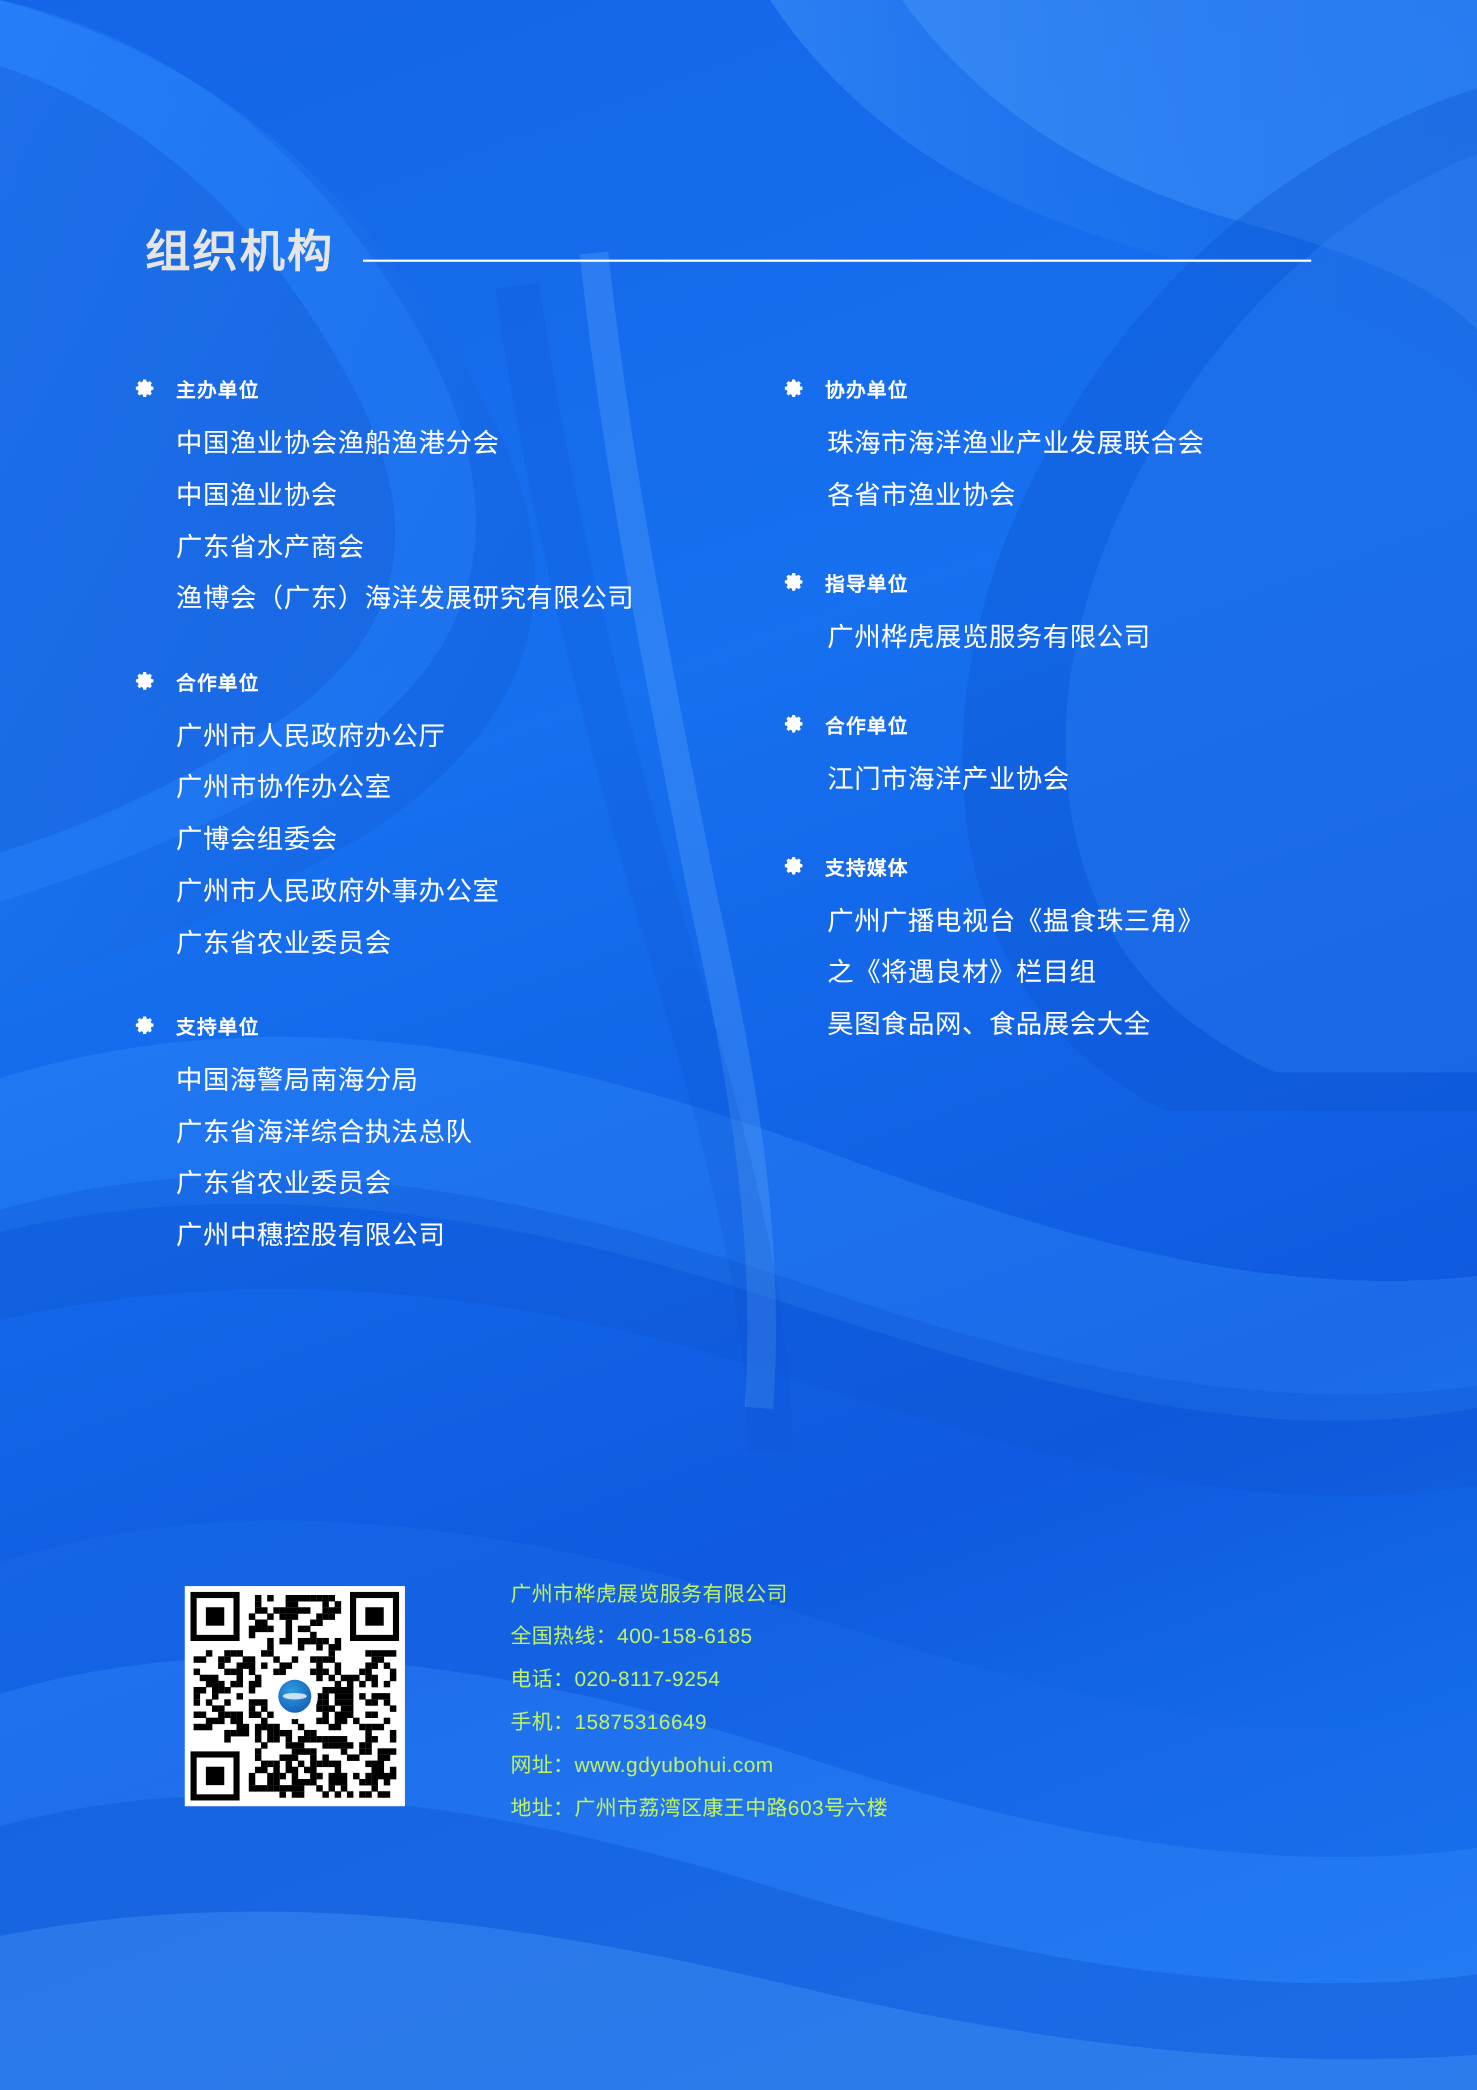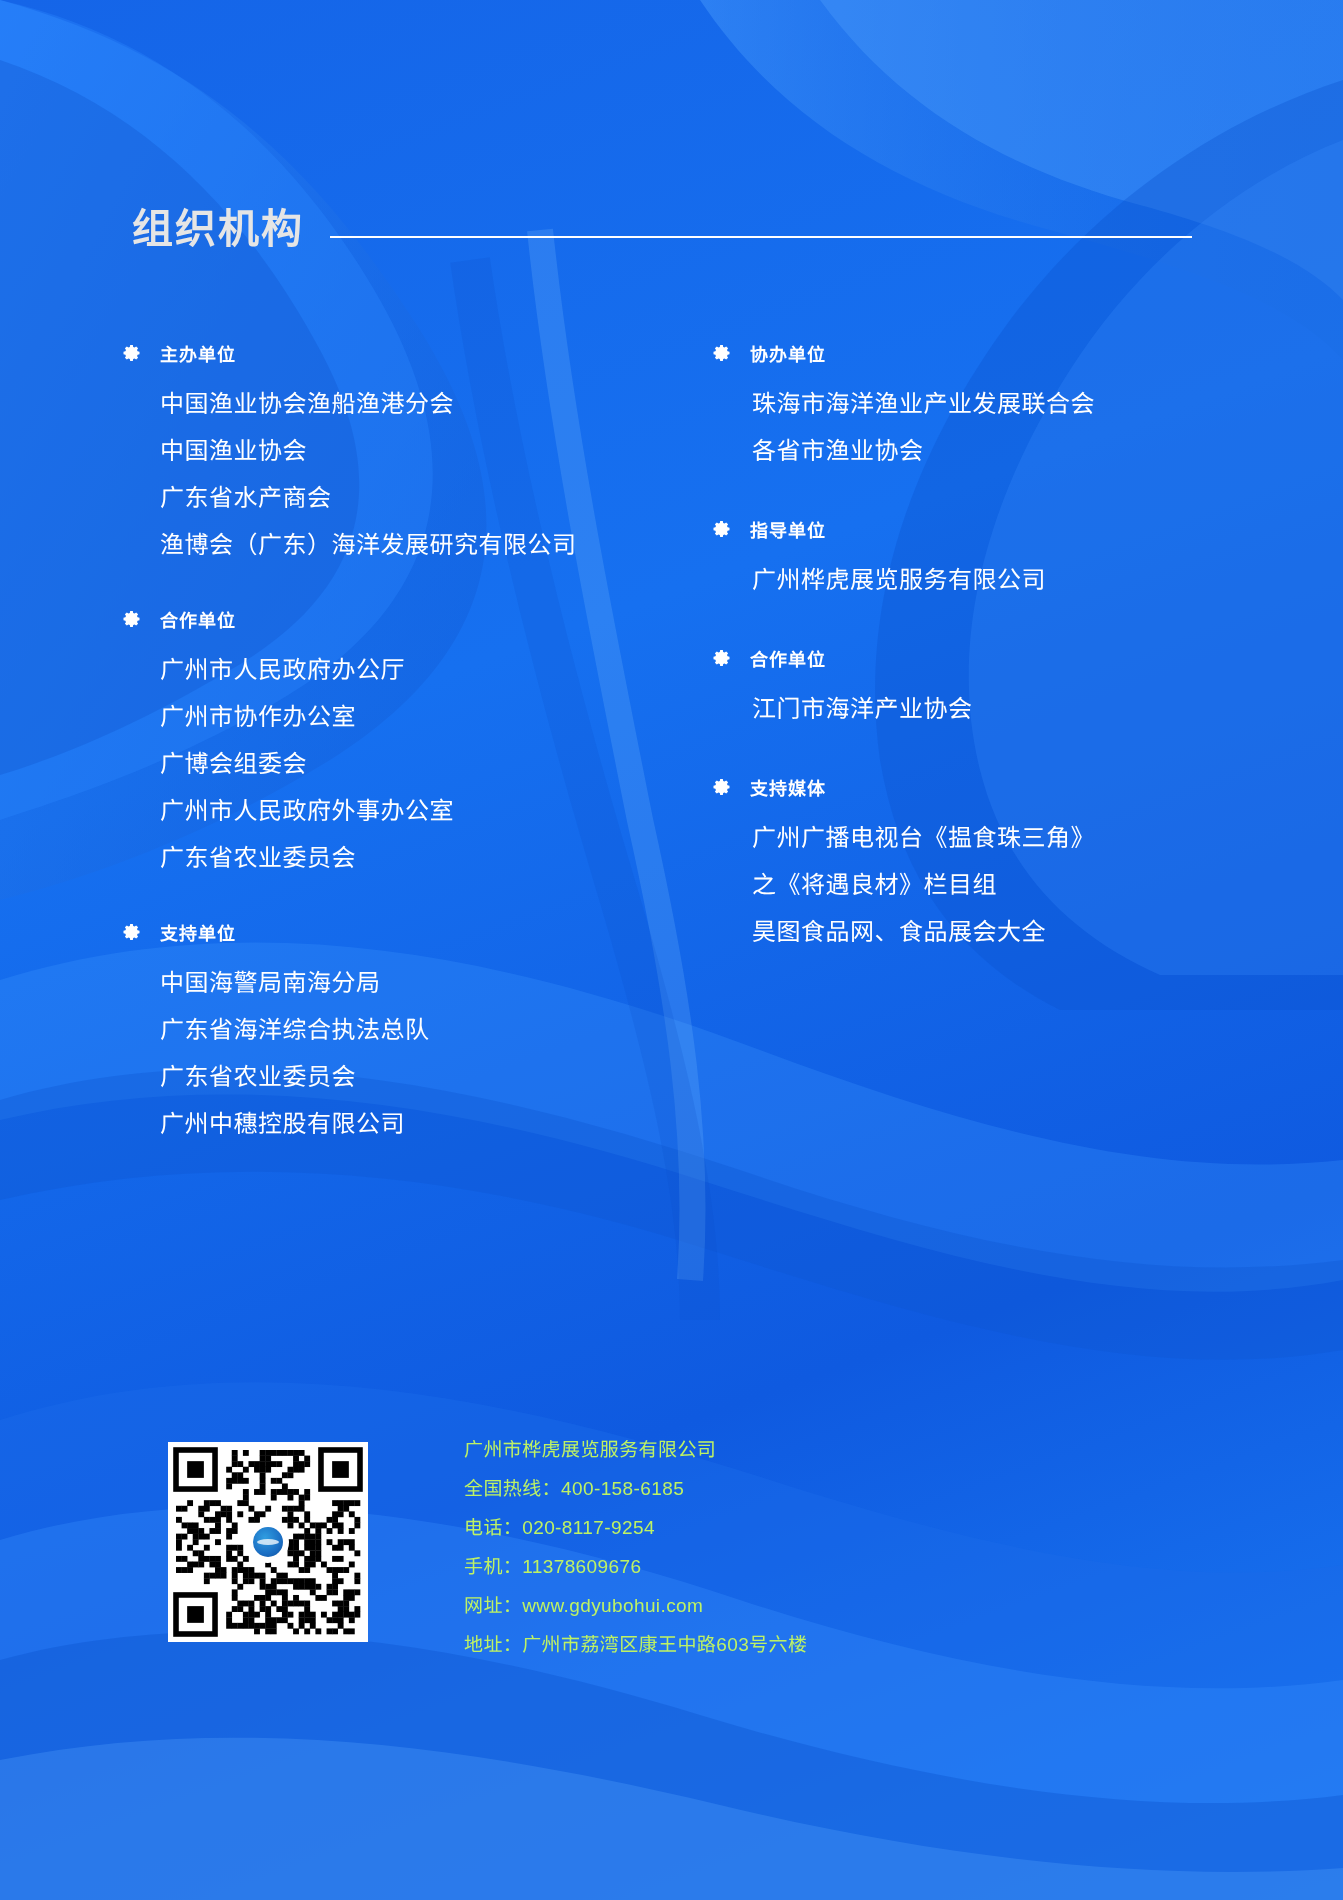--- a/index.html
+++ b/index.html
@@ -730,20 +730,20 @@
         </svg>
       <div class="qr-logo">
         <div class="qr-logo-inner"></div>
       </div>
     </div>
 
     <div id="contact">
       <div class="line">广州市桦虎展览服务有限公司</div>
       <div class="line">全国热线：400-158-6185</div>
       <div class="line">电话：020-8117-9254</div>
-      <div class="line">手机：11378609676</div>
+      <div class="line">手机：15875316649</div>
       <div class="line">网址：www.gdyubohui.com</div>
       <div class="line">地址：广州市荔湾区康王中路603号六楼</div>
     </div>
 
   </div>
 
 </div>
 
 </body></html>

